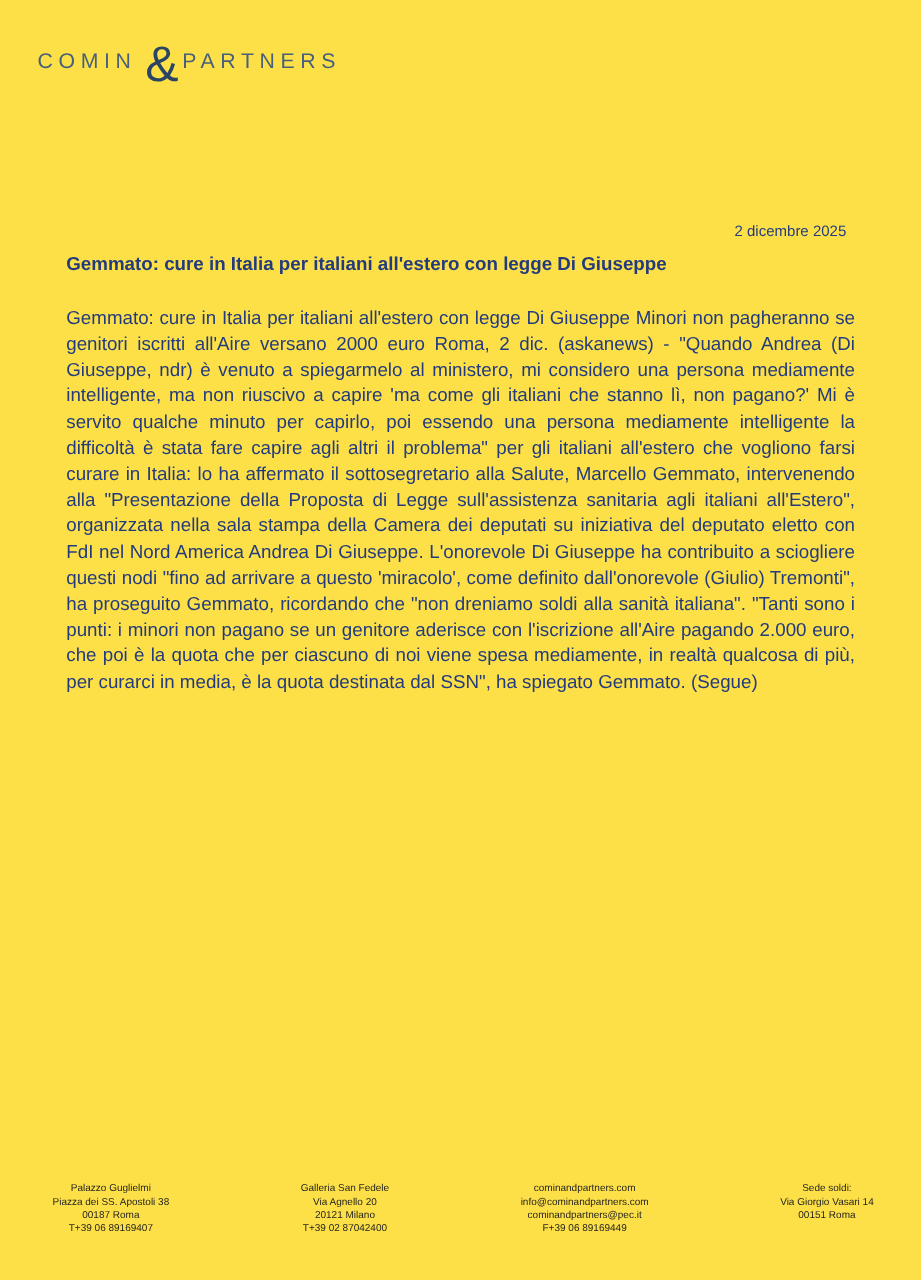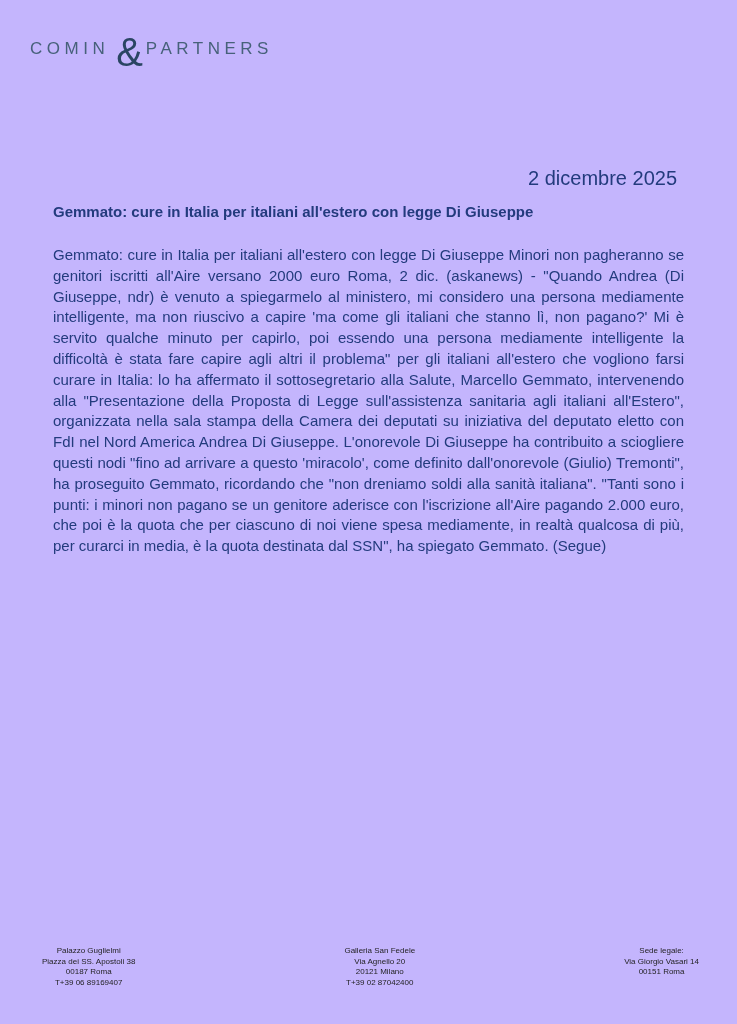--- a/index.html
+++ b/index.html
@@ -1,20 +1,20 @@
 <!DOCTYPE html>
 <html style="--text-navy: #233B7D; --logo-slate: #47617A; --logo-navy: #2A4563; --footer-gray: #1F1F1F;"><head>
 <meta charset="utf-8">
 <style>
   html, body { margin: 0; padding: 0; background: #ffffff; }
   .page {
     position: relative;
     width: 737px;
     height: 1024px;
-    background: #c4b5fd;
+    background: #fde047;
     font-family: "Liberation Sans", sans-serif;
     overflow: hidden;
   }
   .logo {
     position: absolute;
     top: 30px;
     left: 30px;
     display: flex;
     align-items: center;
     color: var(--logo-slate, #47617A);
@@ -31,23 +31,23 @@
     font-weight: 200;
     color: var(--logo-navy, #2A4563);
     margin: 0 3px 0 7px;
     line-height: 0.9;
     position: relative;
     top: 4px;
     letter-spacing: 0;
   }
   .doc-date {
     position: absolute;
-    top: 167px;
+    top: 178px;
     right: 60px;
-    font-size: 20px;
+    font-size: 12px;
     color: var(--text-navy, #233B7D);
   }
   .headline {
     position: absolute;
     top: 203px;
     left: 53px;
     width: 631px;
     margin: 0;
     font-size: 15px;
     font-weight: 700;
@@ -104,19 +104,25 @@
       <span class="footer-line">00187 Roma</span>
       <span class="footer-line">T+39 06 89169407</span>
     </div>
     <div class="footer-col">
       <span class="footer-line">Galleria San Fedele</span>
       <span class="footer-line">Via Agnello 20</span>
       <span class="footer-line">20121 Milano</span>
       <span class="footer-line">T+39 02 87042400</span>
     </div>
     <div class="footer-col">
-      <span class="footer-line">Sede legale:</span>
+      <span class="footer-line">cominandpartners.com</span>
+      <span class="footer-line">info@cominandpartners.com</span>
+      <span class="footer-line">cominandpartners@pec.it</span>
+      <span class="footer-line">F+39 06 89169449</span>
+    </div>
+    <div class="footer-col">
+      <span class="footer-line">Sede soldi:</span>
       <span class="footer-line">Via Giorgio Vasari 14</span>
       <span class="footer-line">00151 Roma</span>
     </div>
   </footer>
 
 </div>
 
 </body></html>

